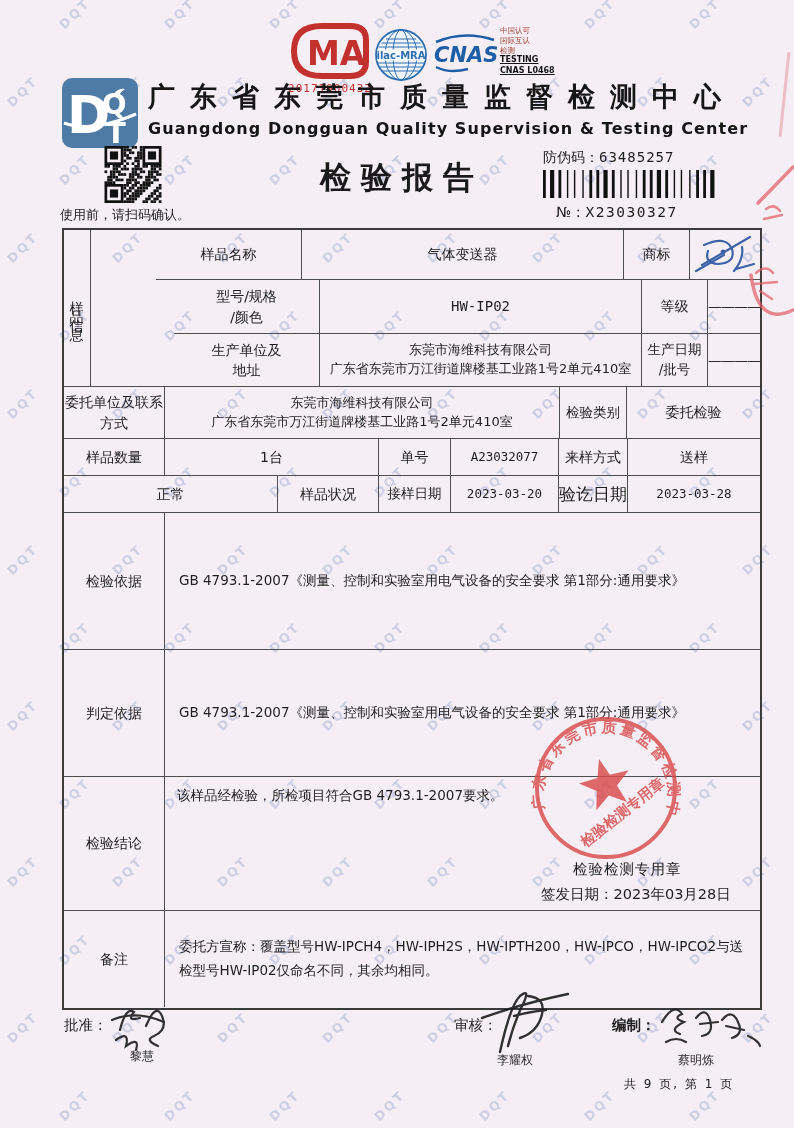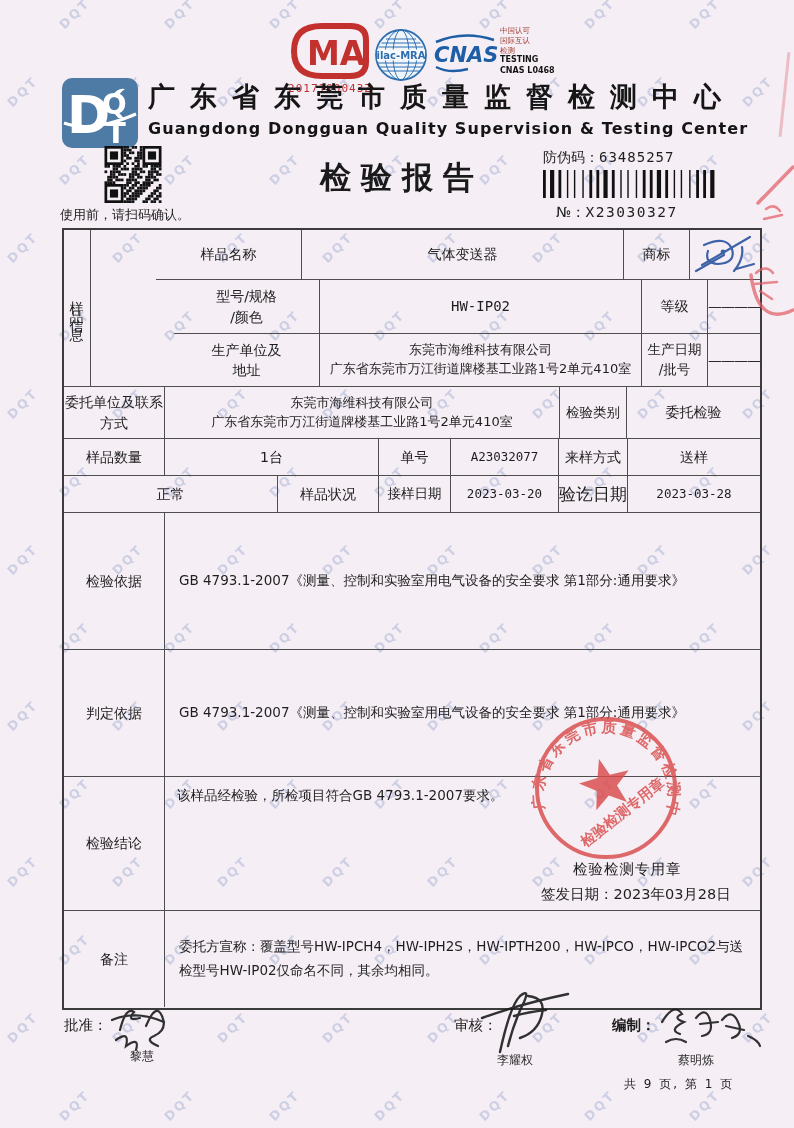--- a/index.html
+++ b/index.html
@@ -11,21 +11,21 @@
       font-size:12.5px;letter-spacing:2.5px;font-weight:bold;}
   .abs{position:absolute;}
   
   .org-cn{left:148px;top:79px;width:632px;font-size:27px;font-weight:700;letter-spacing:15px;
           white-space:nowrap;overflow:hidden;color:#161616;z-index:2;}
   .org-en{left:148px;top:119px;font-size:16px;font-weight:700;letter-spacing:1.1px;color:#141414;z-index:2;}
   .cma-num{left:286px;top:82px;width:88px;text-align:center;font-size:11px;letter-spacing:1px;
            color:#c2312e;font-family:"DejaVu Sans Mono",monospace;z-index:2;}
   .cnas-side{left:500px;top:26px;font-size:7.5px;line-height:1.3;z-index:2;}
   .cnas-side .rd{color:#a03c30;}
-  .cnas-side .bk{color:#151515;font-weight:700;font-size:8px;}
+  .cnas-side .bk{color:#151515;font-weight:700;font-size:8px;text-decoration:underline;}
   .report-title{left:0;right:0;top:157px;text-align:center;font-size:31px;font-weight:700;
                 letter-spacing:10px;text-indent:10px;color:#1a1a1a;z-index:2;}
   .antifake{left:543px;top:149px;font-size:14px;z-index:2;}
   .antifake .code{font-family:"DejaVu Sans Mono",monospace;letter-spacing:1px;}
   .no-line{left:556px;top:203px;font-size:14.5px;z-index:2;}
   .no-line .code{font-family:"DejaVu Sans Mono",monospace;letter-spacing:1.5px;}
   .qr-hint{left:60px;top:206px;font-size:13px;z-index:2;}
   
   .rpt-table{left:62px;top:228px;width:700px;height:782px;border:2px solid #3b3b3b;
              box-sizing:border-box;z-index:2;font-size:14px;}

